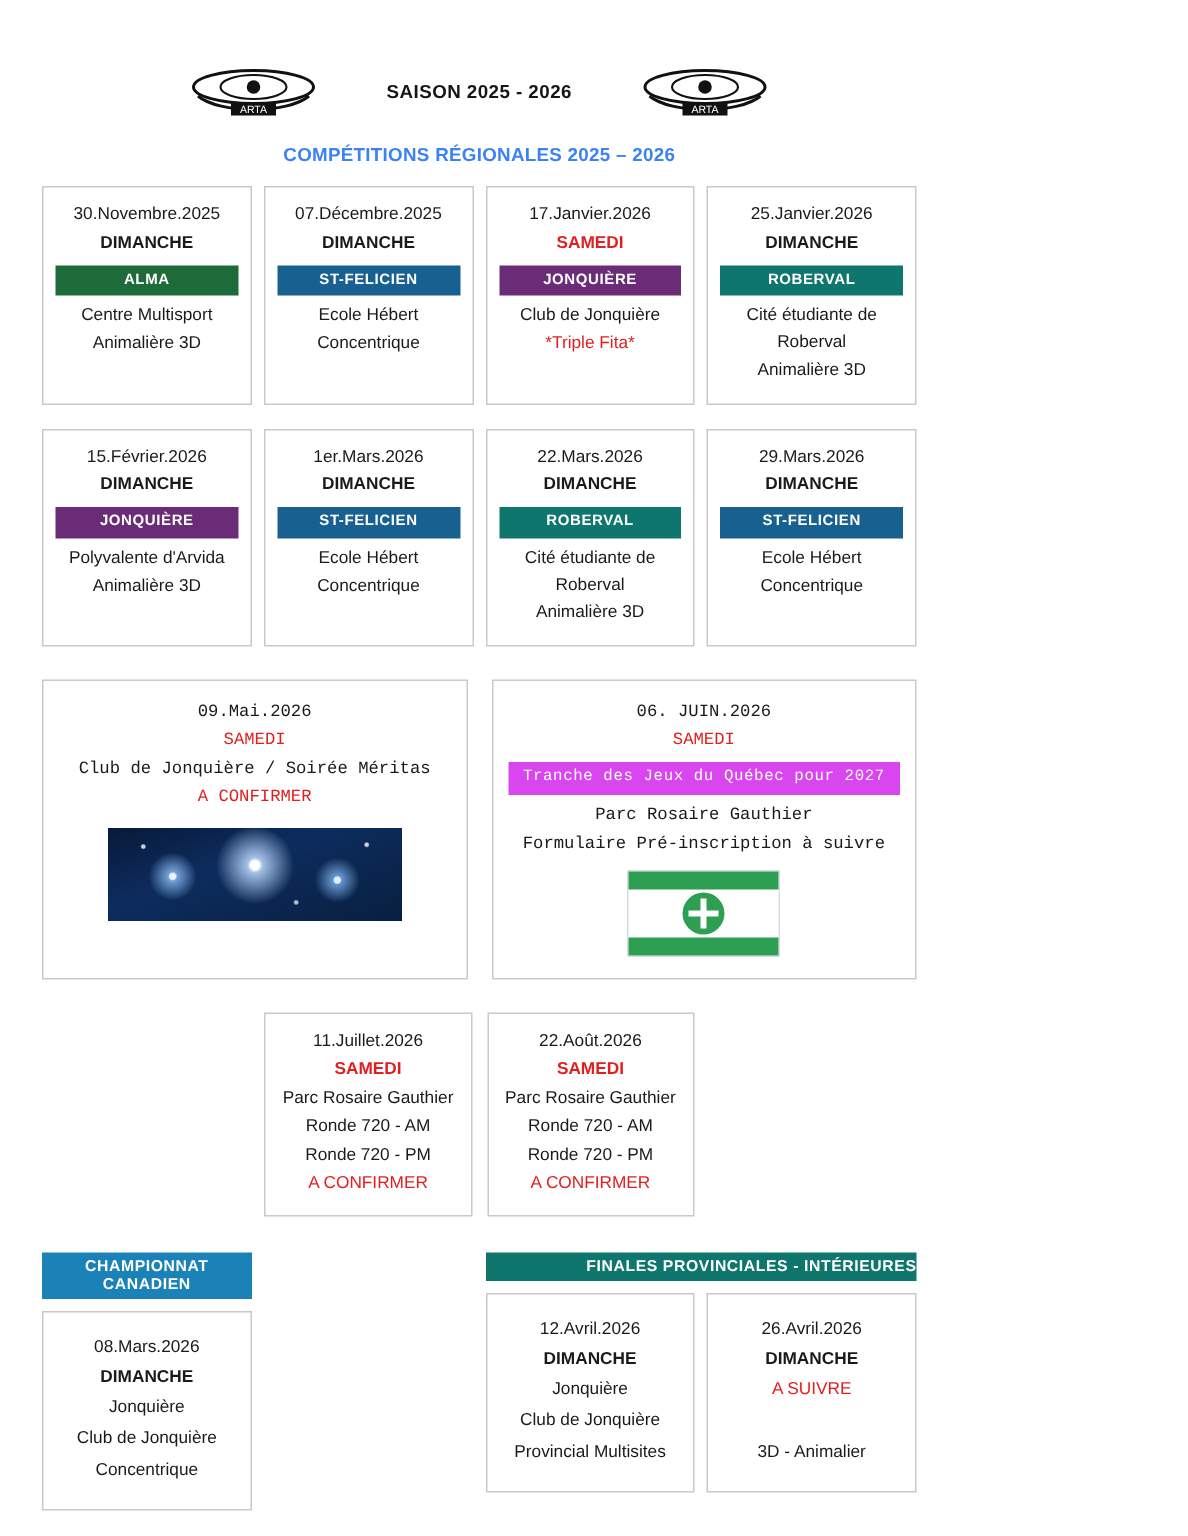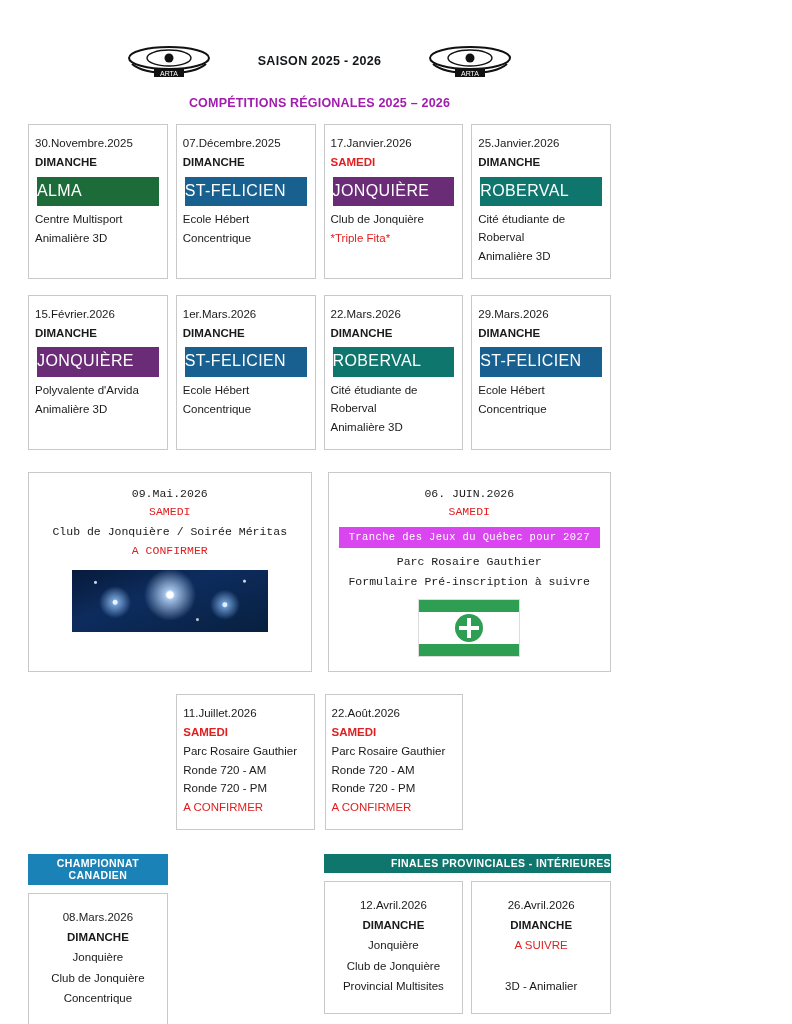--- a/index.html
+++ b/index.html
@@ -24,49 +24,50 @@
   .season-title{
     font-size:12.5px;font-weight:bold;letter-spacing:.3px;
     color:#14171a;
   }
   .subtitle{
     text-align:center;
     font-size:12.5px;
     font-weight:bold;
     margin-top:16px;
     letter-spacing:.2px;
-    color:#a21caf;
+    color:#3b82f6;
   }
 
   
   .grid{
     margin-top:14px;
     padding:0 28px;
     display:grid;
     grid-template-columns:repeat(4,1fr);
     column-gap:8px;
     row-gap:0;
   }
   .card{
     border:1px solid #c9c9c9;
     background:#fff;
     padding:10px 6px 12px 6px;
+    text-align:center;
     font-size:11.5px;
     line-height:1.55;
     min-height:110px;
     box-sizing:border-box;
   }
   .card .date{font-size:11.5px;}
   .card .day{font-weight:bold;margin-top:1px;}
   .card .day.red{color:#e02020;font-weight:bold;}
   .band{
     margin:5px 2px 5px 2px;
     color:#fff;
-    font-size:16px;
-    font-weight:normal;
+    font-size:10px;
+    font-weight:bold;
     letter-spacing:.4px;
     padding:2px 0 3px 0;
   }
   .band.green{background:#1e6b3a;}
   .band.blue{background:#17608f;}
   .band.purple{background:#6a2c77;}
   .band.orange{background:#0f766e;}
   .band.green2{background:#d946ef;font-weight:normal;font-size:10.5px;}
   .line{margin-top:1px;}
   .red{color:#e02020;}

